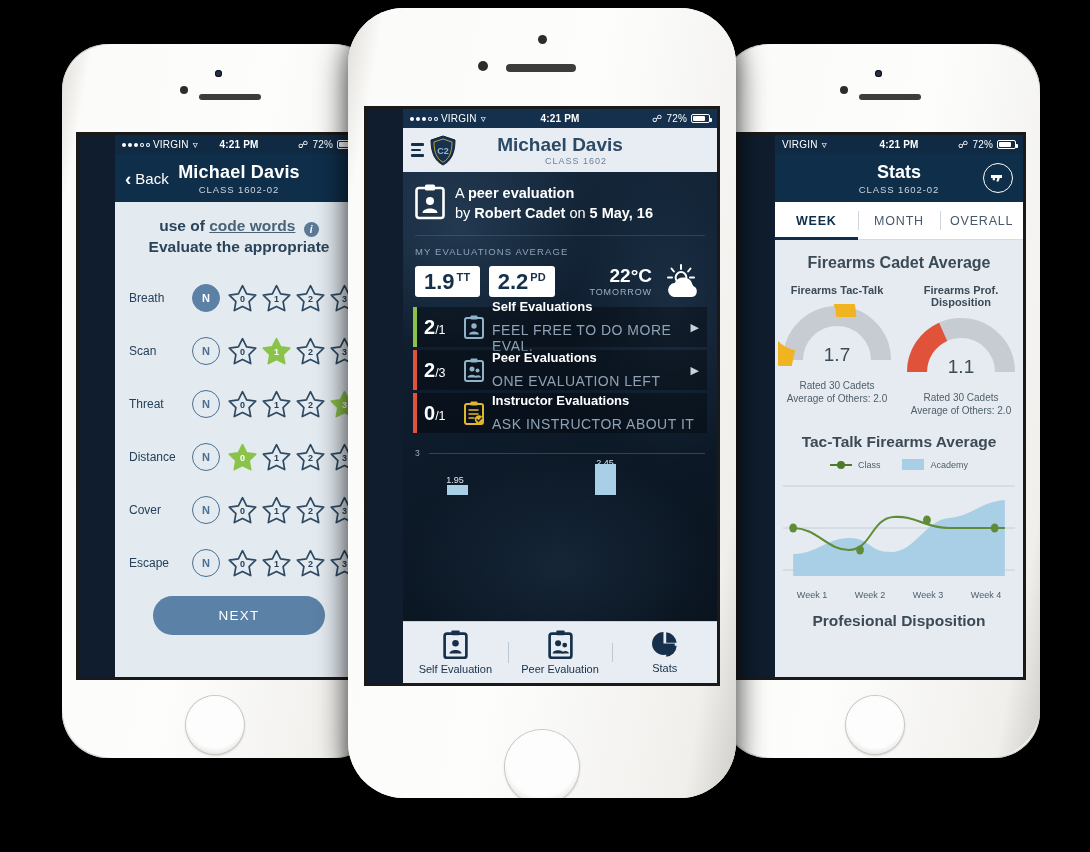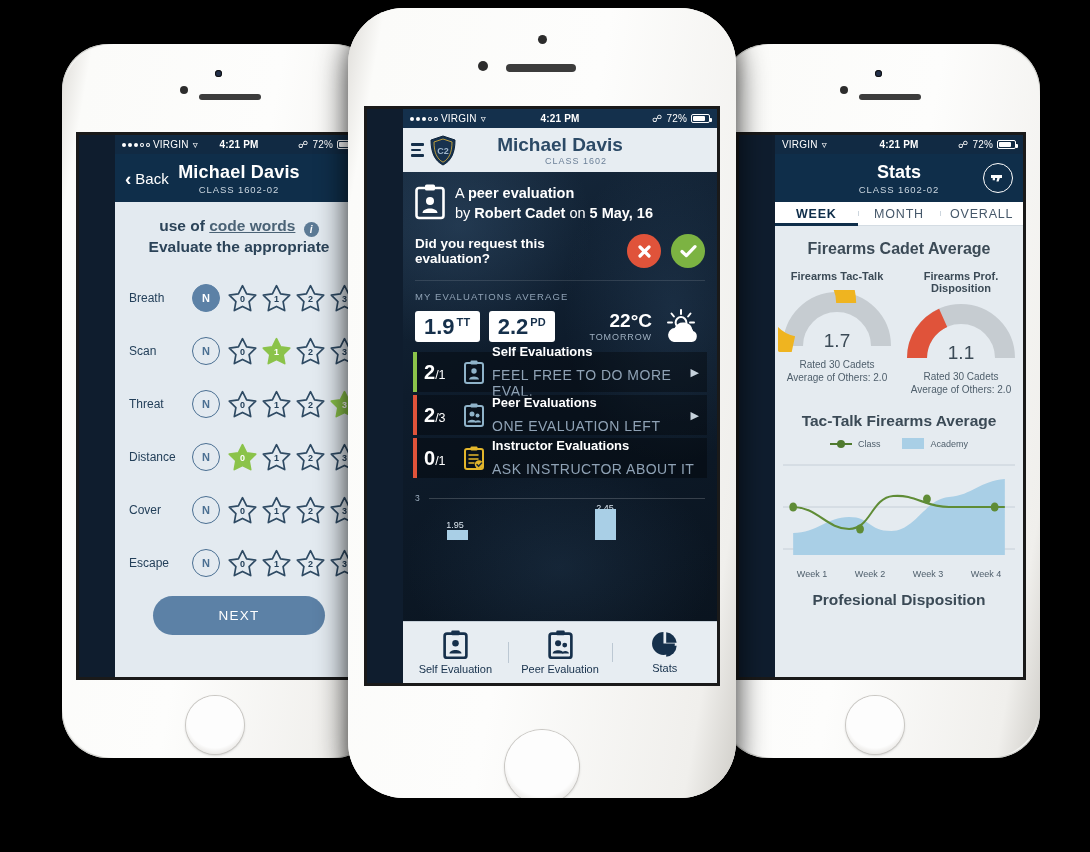--- a/index.html
+++ b/index.html
@@ -196,33 +196,33 @@
   .cp-tab-lbl{ font-size:11px; color:#16304b; }
   .cp-tab svg{display:block;}
 
   
   .rp-screen { display:flex; flex-direction:column; height:100%; background:#e3eaf0; }
   .rp-navbar { background:#0f2e4a; height:48px; position:relative; flex:none; display:flex; align-items:center; padding: 0 10px;}
   .rp-title-wrap{position:absolute;left:0;right:0;text-align:center;}
   .rp-title{font-size:18px;font-weight:bold;color:#fff;}
   .rp-sub{font-size:9.5px;letter-spacing:.9px;color:#cdd8e2;margin-top:1px;}
   .rp-gun{margin-left:auto;width:30px;height:30px;border-radius:50%;border:1.5px solid #fff;display:flex;align-items:center;justify-content:center;z-index:3;cursor:pointer;}
-  .rp-tabs { height:24px; background:#fff; display:flex; flex:none; border-bottom:1px solid #d4dce3;}
+  .rp-tabs { height:38px; background:#fff; display:flex; flex:none; border-bottom:1px solid #d4dce3;}
   .rp-tab { flex:1; display:flex; align-items:center; justify-content:center; font-size:12.5px; color:#46586a; letter-spacing:.8px; position:relative; cursor:pointer;}
   .rp-tab + .rp-tab::before{content:"";position:absolute;left:0;top:9px;bottom:9px;width:1px;background:#cdd6de;}
   .rp-tab.active{color:#0f2e4a; font-weight:bold;}
   .rp-tab.active::after{content:"";position:absolute;left:0;right:0;bottom:-1px;height:3px;background:#0f2e4a;}
   .rp-body{flex:1; overflow:hidden; background:#e5ebf0; padding-top:14px;}
   .rp-h{ text-align:center; color:#3b4a56; font-size:16px; font-weight:bold;}
   .gauges{ display:flex; margin-top:12px; }
   .gauge-col{ flex:1; text-align:center; }
   .gauge-title{ font-size:11px; font-weight:bold; color:#3b4a56; }
   .gauge-wrap{ position:relative; width:118px; height:62px; margin: 8px auto 0 auto;}
   .gauge-val{ position:absolute; left:0; right:0; bottom:0px; text-align:center; font-size:19px; color:#3b4a56;}
-  .gauge-sub{ font-size:10px; color:#4e5e6b; line-height:1.32; margin-top:6px;}
+  .gauge-sub{ font-size:10px; color:#4e5e6b; line-height:1.32; margin-top:13px;}
   .rp-h2{ text-align:center; color:#3b4a56; font-size:15.5px; font-weight:bold; margin-top:16px;}
   .legend{ display:flex; justify-content:center; align-items:center; gap:22px; margin-top:8px; }
   .lg{ display:flex; align-items:center; gap:6px; font-size:9px; color:#4e5e6b;}
   .lg .sw-line{width:22px;height:2px;background:#4f7a2e;position:relative;}
   .lg .sw-line::after{content:"";position:absolute;left:7px;top:-3px;width:8px;height:8px;border-radius:50%;background:#4f7a2e;}
   .lg .sw-box{width:22px;height:11px;background:#a9cfe6;}
   .rp-area{ position:relative; height:112px; margin: 6px 8px 0 8px;}
   .rp-xlabels{ display:flex; margin: 2px 8px 0 8px;}
   .rp-xlabels span{ flex:1; text-align:center; font-size:9px; color:#4e5e6b;}
   .rp-h3{ text-align:center; color:#3b4a56; font-size:15.5px; font-weight:bold; margin-top:12px;}
@@ -638,33 +638,20 @@
                 </svg>
               </span>
               <div class="eval-text">
                 <div>
                   <span class="lt">A </span><b>peer evaluation</b>
                 </div>
                 <div>
                   <span class="lt">by </span><b>Robert Cadet</b><span class="lt"> on </span><b>5 May, 16</b>
                 </div>
               </div>
-            </div>
-            <div class="eval-q">
-              <span class="q">Did you request this evaluation?</span>
-              <span class="rbtn no">
-                <svg width="15" height="15" viewBox="0 0 15 15">
-                  <path d="M3 3 L12 12 M12 3 L3 12" stroke="#fff" stroke-width="3.2" stroke-linecap="round"></path>
-                </svg>
-              </span>
-              <span class="rbtn yes">
-                <svg width="17" height="14" viewBox="0 0 17 14">
-                  <path d="M2 7.5 L6.3 11.6 L15 2.6" stroke="#fff" stroke-width="3.2" fill="none" stroke-linecap="round" stroke-linejoin="round"></path>
-                </svg>
-              </span>
             </div>
             <div class="cp-divider"></div>
           </div>
 
           <div class="cp-avg">
             <div class="cp-avg-label">MY EVALUATIONS AVERAGE</div>
             <div class="cp-avg-row">
               <div id="cp-avg-pills" style="display:flex;gap:9px;">
                   <div class="avg-pill">
                     <span>1.9</span>

